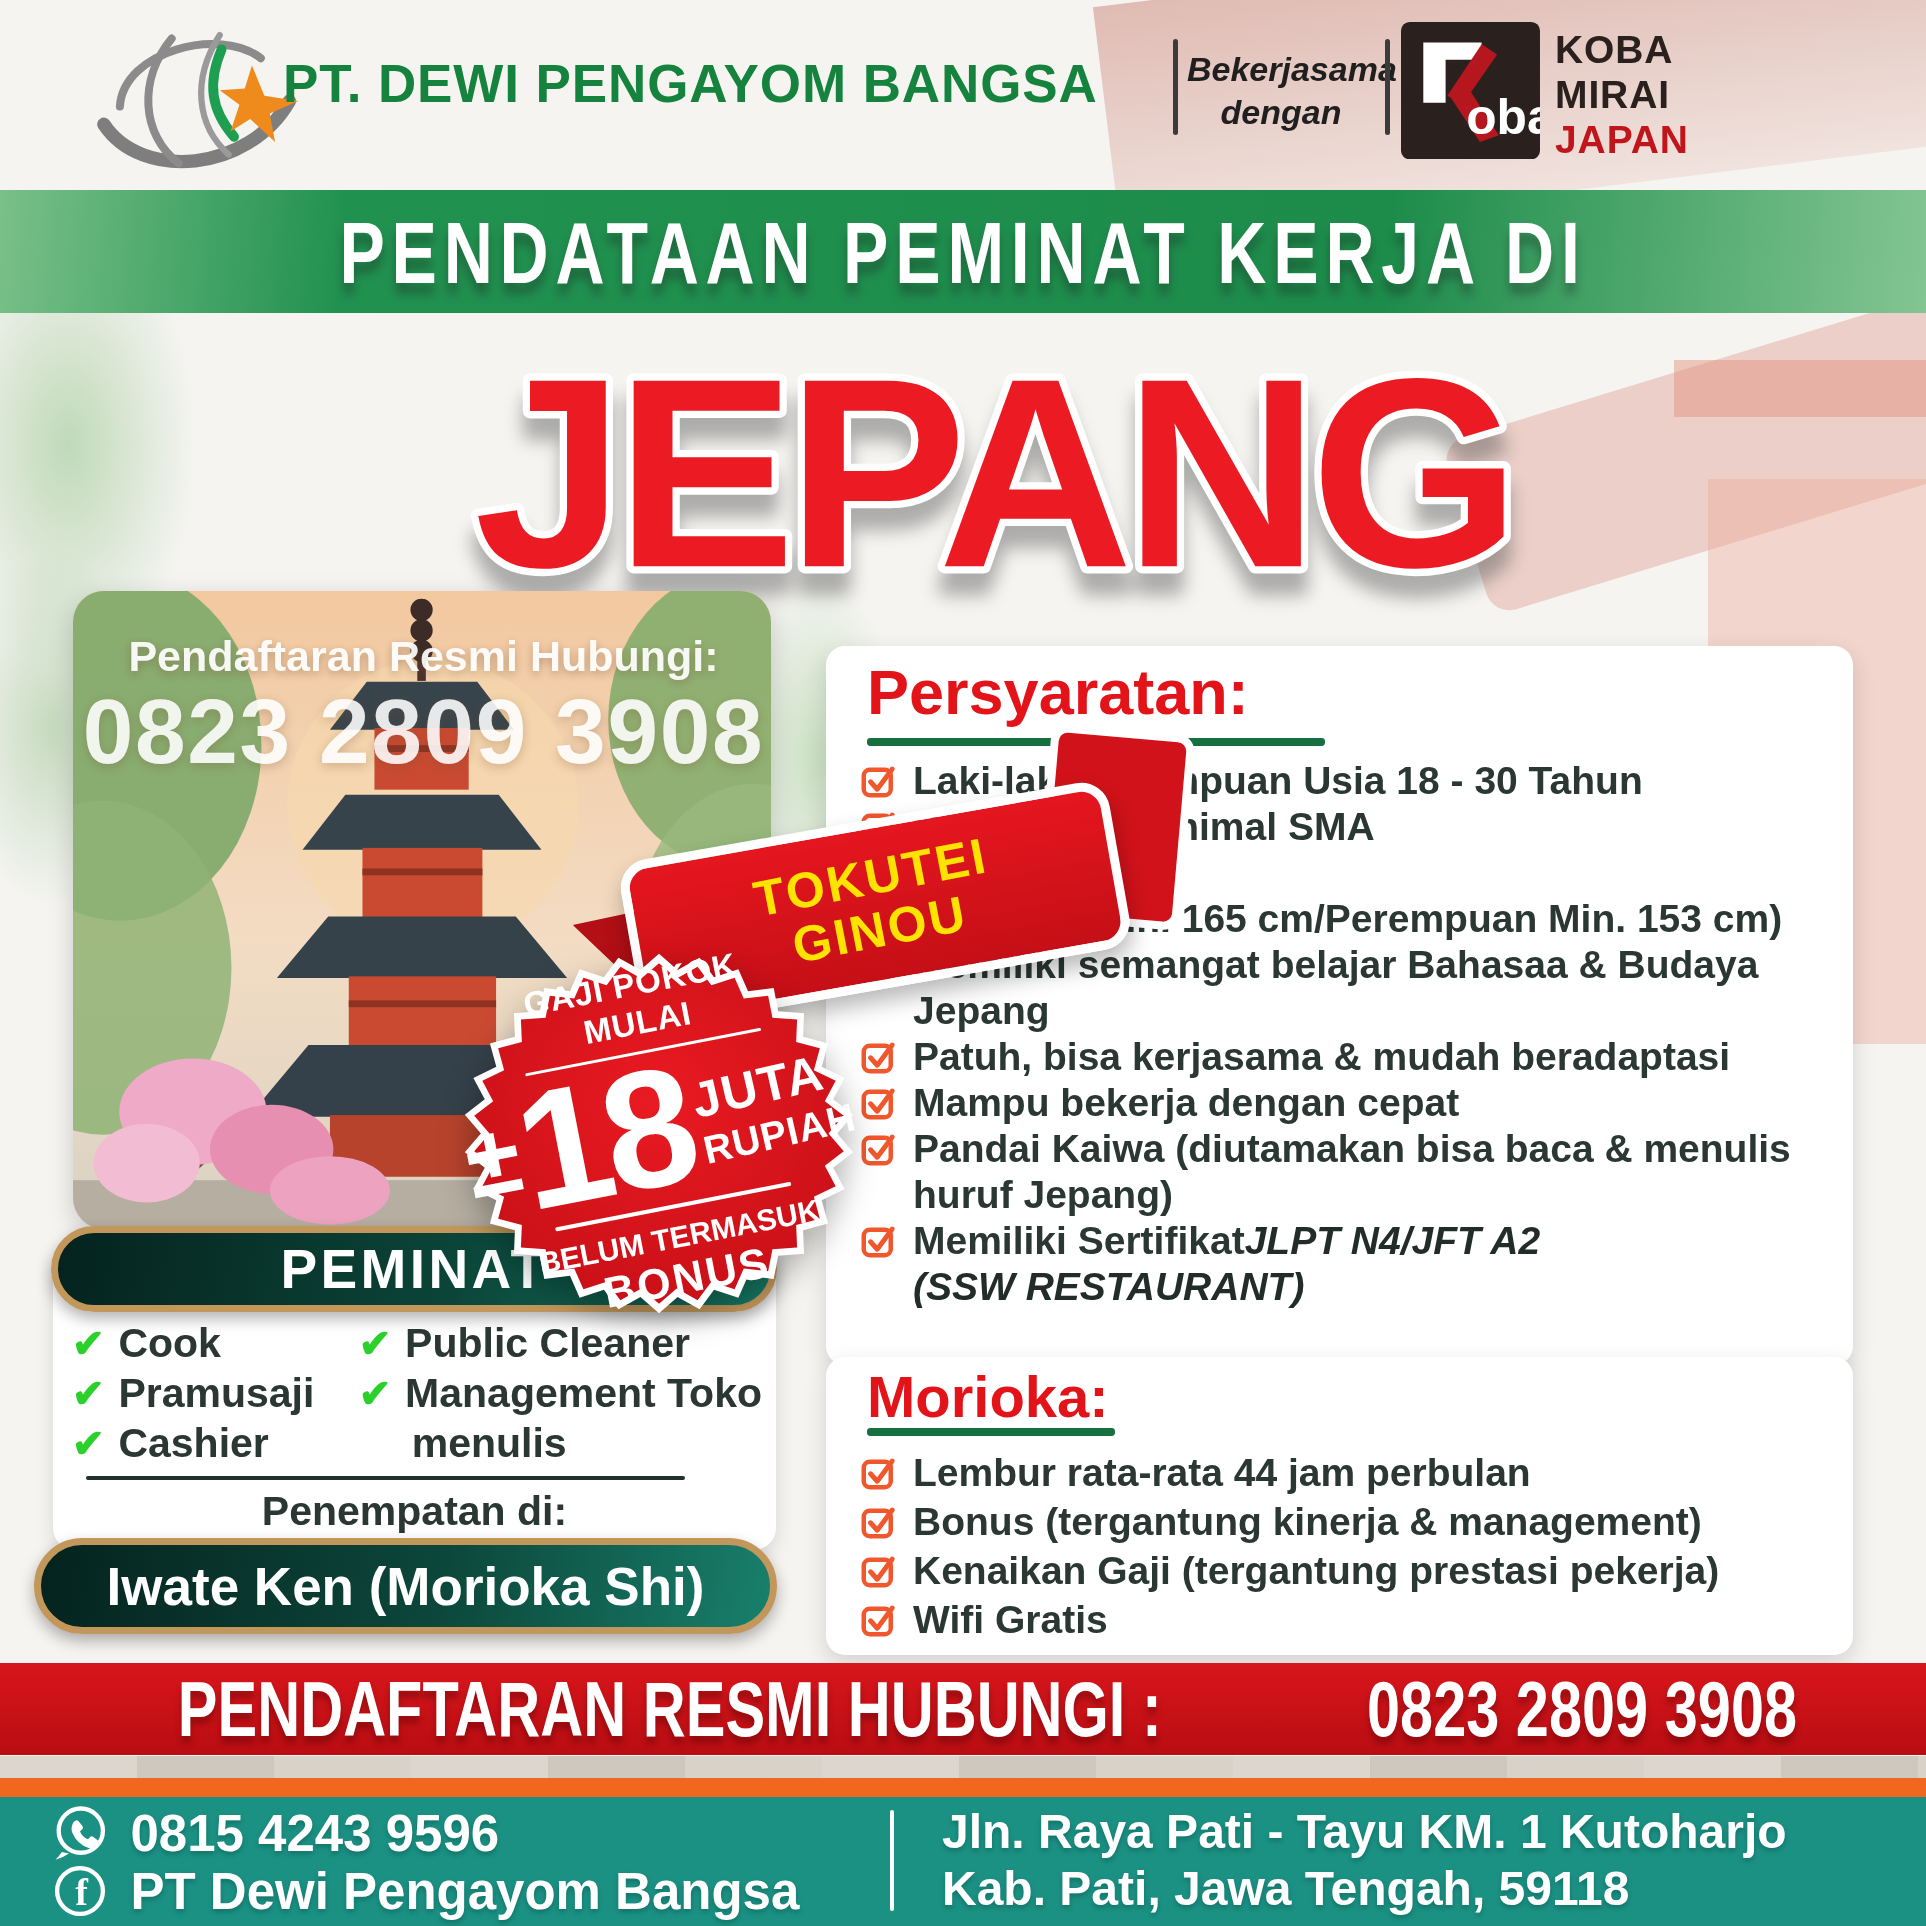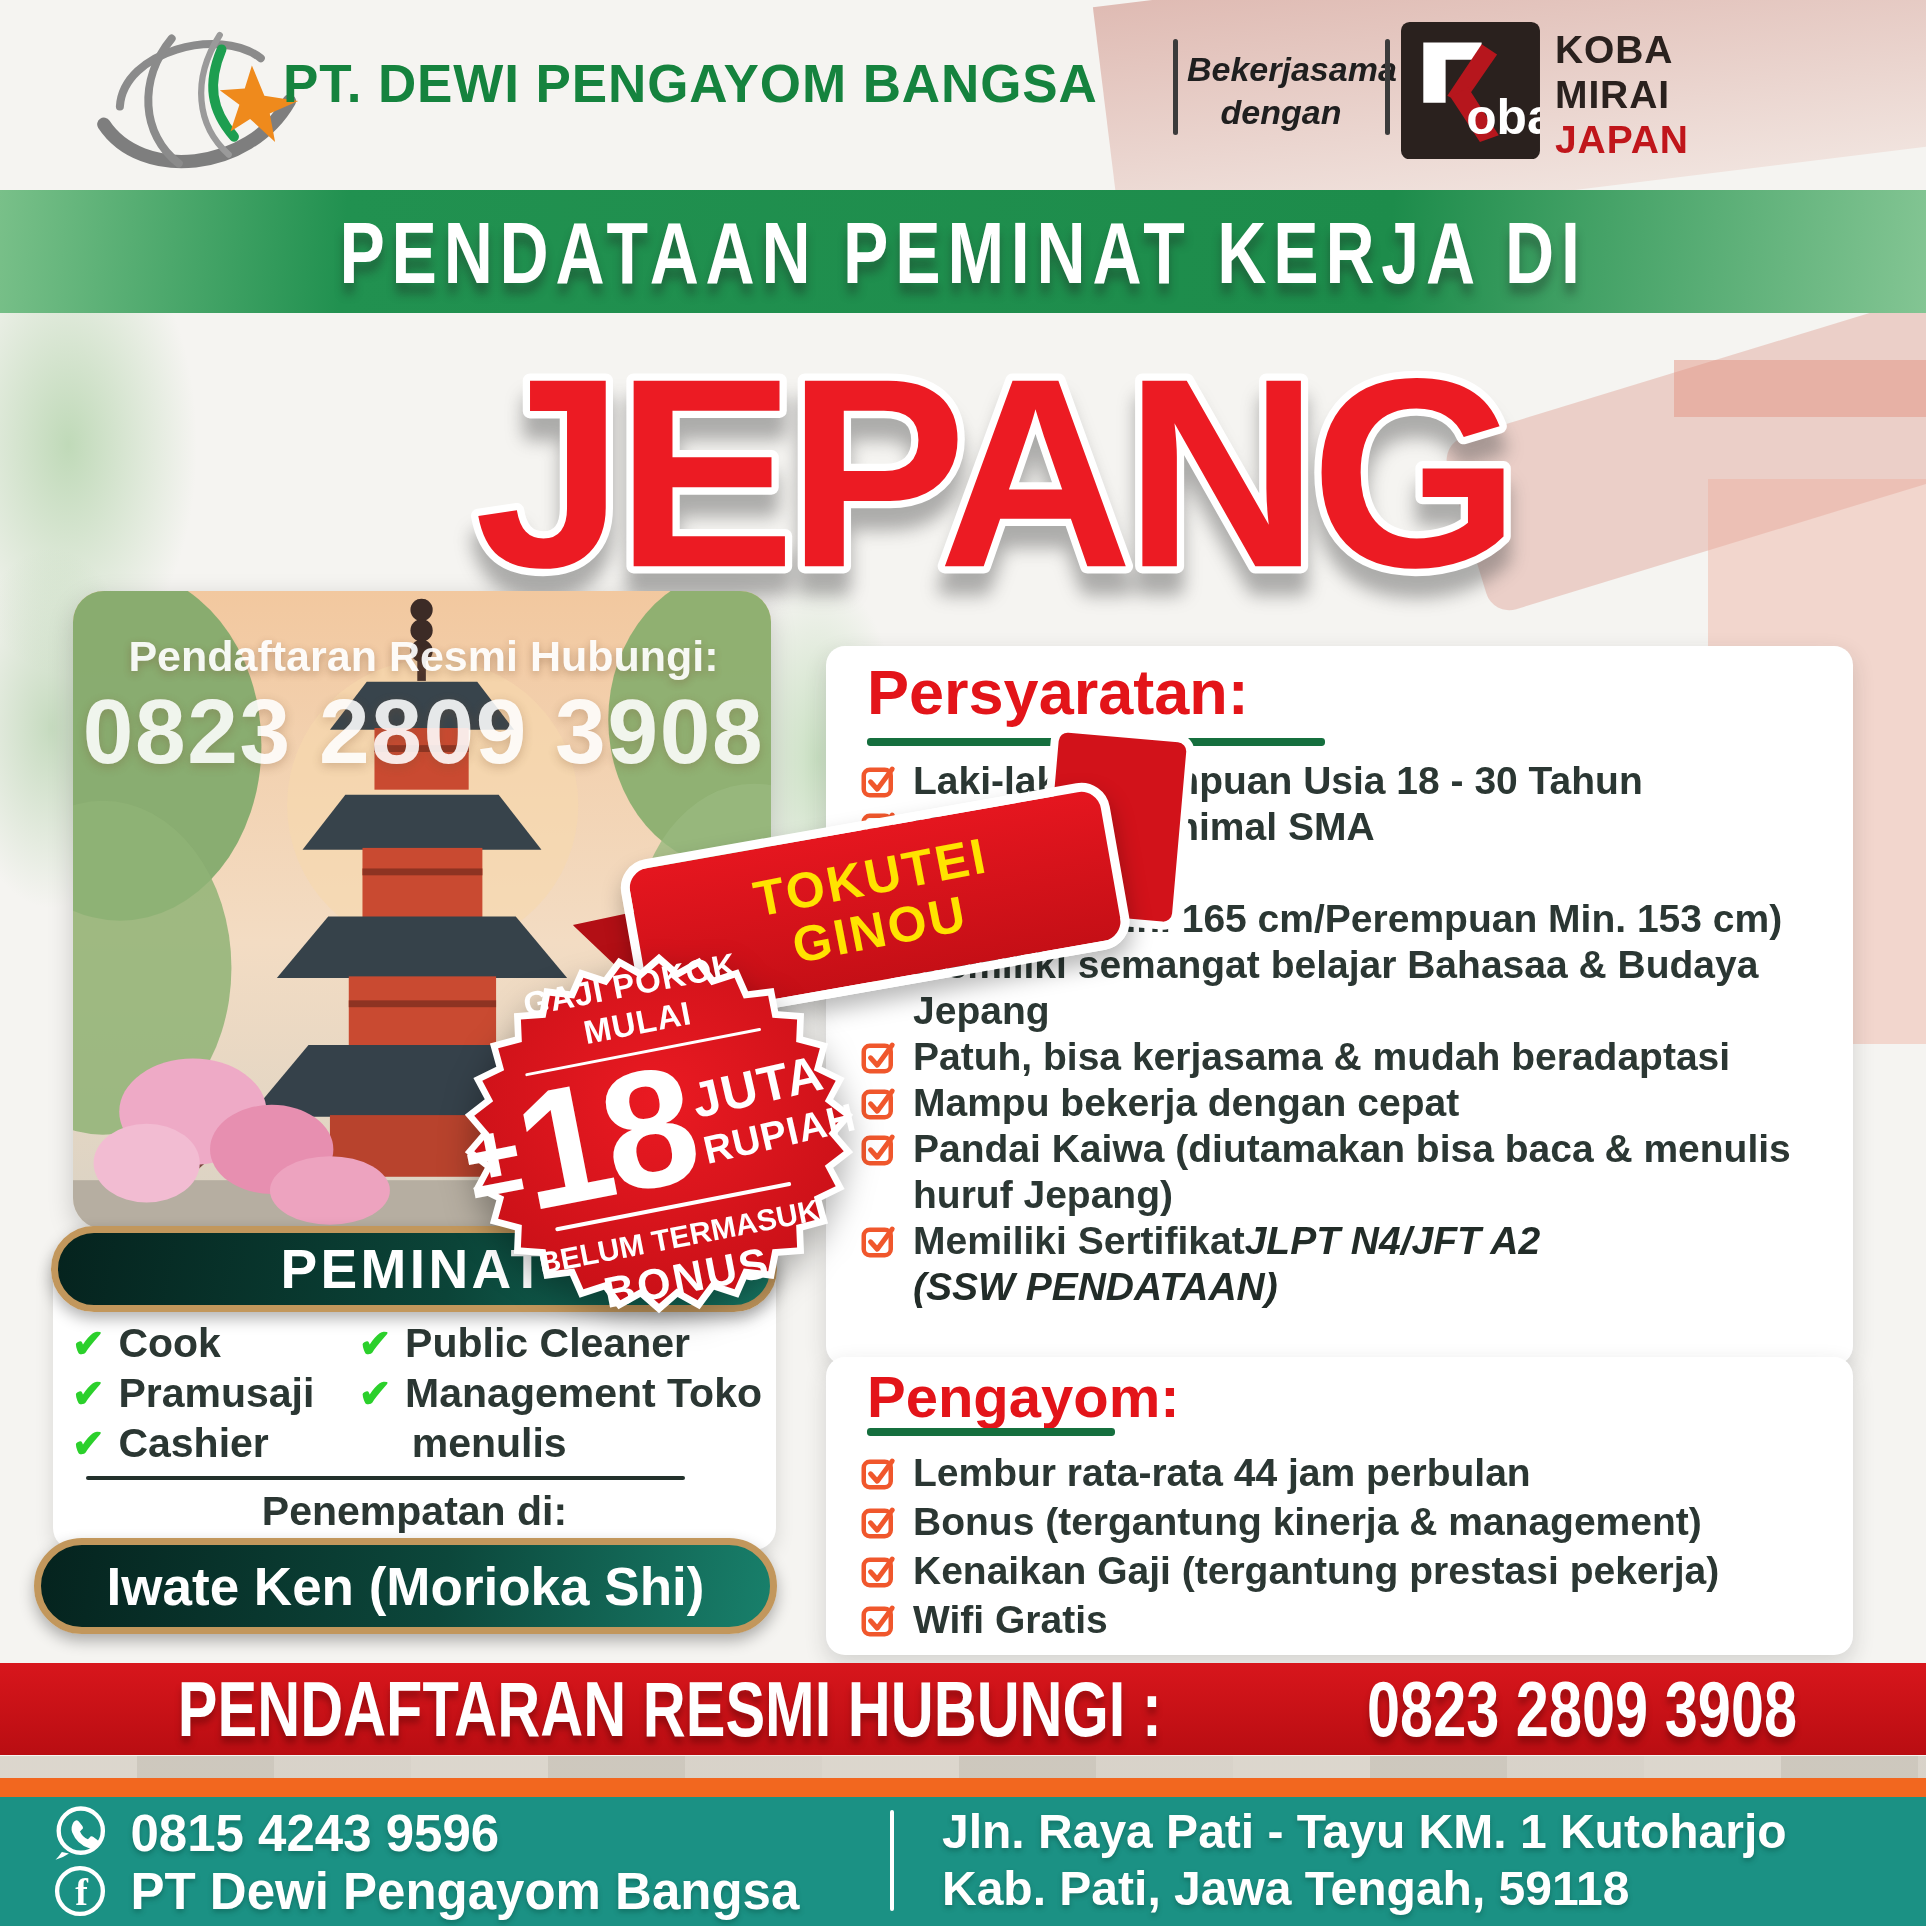--- a/index.html
+++ b/index.html
@@ -328,26 +328,26 @@
         <span class="chk">
           <svg viewBox="0 0 48 48">
             <rect x="5" y="9" width="36" height="34" rx="8" fill="none" stroke="#f0572c" stroke-width="6"></rect>
             <path d="M14 25 l9 10 L43 8" fill="none" stroke="#f0572c" stroke-width="6.5" stroke-linecap="round" stroke-linejoin="round"></path>
           </svg>
         </span>
         <span>Memiliki Sertifikat </span>
         <span class="em">JLPT N4/JFT A2</span>
       </div>
       <div class="li-row cont">
-        <span class="em">(SSW PENDATAAN)</span>
+        <span class="em">(SSW RESTAURANT)</span>
       </div>
     </div>
 
   <div class="abs card ben-card"></div>
-  <div class="abs card-title ben-title">Pengayom:</div>
+  <div class="abs card-title ben-title">Morioka:</div>
   <div class="abs underline ben-underline"></div>
   <div class="abs checklist ben-list" id="ben-list">
       <div class="li-row">
         <span class="chk">
           <svg viewBox="0 0 48 48">
             <rect x="5" y="9" width="36" height="34" rx="8" fill="none" stroke="#f0572c" stroke-width="6"></rect>
             <path d="M14 25 l9 10 L43 8" fill="none" stroke="#f0572c" stroke-width="6.5" stroke-linecap="round" stroke-linejoin="round"></path>
           </svg>
         </span>
         <span>Lembur rata-rata 44 jam perbulan</span>

